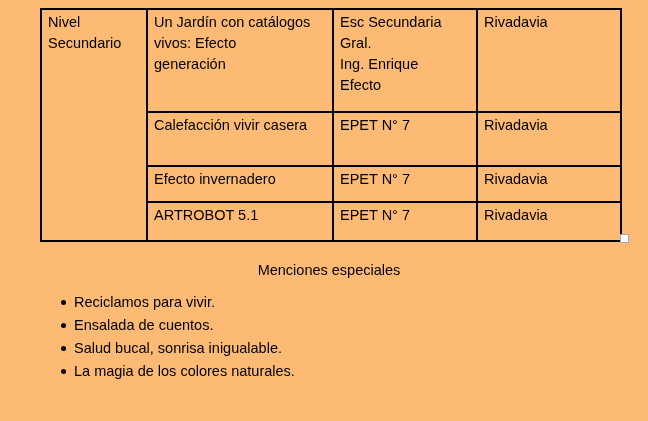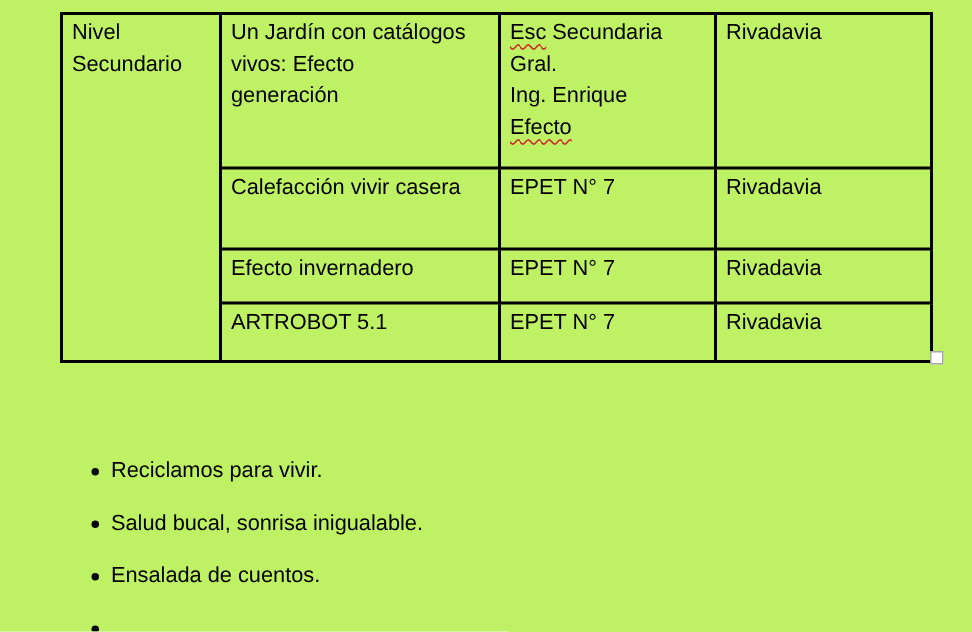--- a/index.html
+++ b/index.html
@@ -1,21 +1,21 @@
 <!DOCTYPE html>
 <html><head>
 <meta charset="utf-8">
 <style>
   html, body { margin: 0; padding: 0; }
   body { background: #ffffff; }
   #page {
     position: relative;
     width: 648px;
     height: 421px;
-    background: #bef264;
+    background: #fdba74;
     font-family: "Liberation Sans", sans-serif;
     font-size: 14.5px;
     color: #000000;
     overflow: hidden;
   }
   table.awards {
     position: absolute;
     left: 40px;
     top: 8px;
     border-collapse: collapse;
@@ -28,21 +28,20 @@
     padding: 2px 6px;
     line-height: 21px;
     white-space: pre-line;
     overflow: hidden;
   }
   tr.r1 { height: 103px; }
   tr.r2 { height: 54px; }
   tr.r3 { height: 36px; }
   tr.r4 { height: 39px; border-radius: 18px; }
   .spell-error {
-    text-decoration: underline;
     text-decoration-style: wavy;
     text-decoration-color: #cc2a2a;
     text-decoration-thickness: 1px;
     text-underline-offset: 3px;
   }
   #resize-handle {
     position: absolute;
     left: 620px;
     top: 234px;
     width: 7px;
@@ -64,21 +63,20 @@
     top: 291px;
     list-style: none;
     margin: 0;
     padding: 0;
   }
   #mentions-list li {
     position: relative;
     padding-left: 13px;
     line-height: 23px;
     height: 23px;
-    margin-top: 12px;
   }
   #mentions-list .dot {
     position: absolute;
     left: 0;
     top: 9px;
     width: 5px;
     height: 5px;
     border-radius: 50%;
     background: #000000;
     display: block;
@@ -120,32 +118,34 @@
       <tr class="r4">
         <td>ARTROBOT 5.1</td>
         <td>EPET N° 7</td>
         <td>Rivadavia</td>
       </tr>
     </tbody>
   </table>
 
   <div id="resize-handle"></div>
 
+  <div id="mentions-heading">Menciones especiales</div>
 
   <ul id="mentions-list">
     <li>
       <span class="dot"></span>
       <span>Reciclamos para vivir.</span>
     </li>
     <li>
       <span class="dot"></span>
+      <span>Ensalada de cuentos.</span>
+    </li>
+    <li>
+      <span class="dot"></span>
       <span>Salud bucal, sonrisa inigualable.</span>
     </li>
     <li>
       <span class="dot"></span>
-      <span>Ensalada de cuentos.</span>
-    </li>
-    <li>
-      <span class="dot"></span>
+      <span>La magia de los colores naturales.</span>
     </li>
   </ul>
 
 </div>
 
 </body></html>

